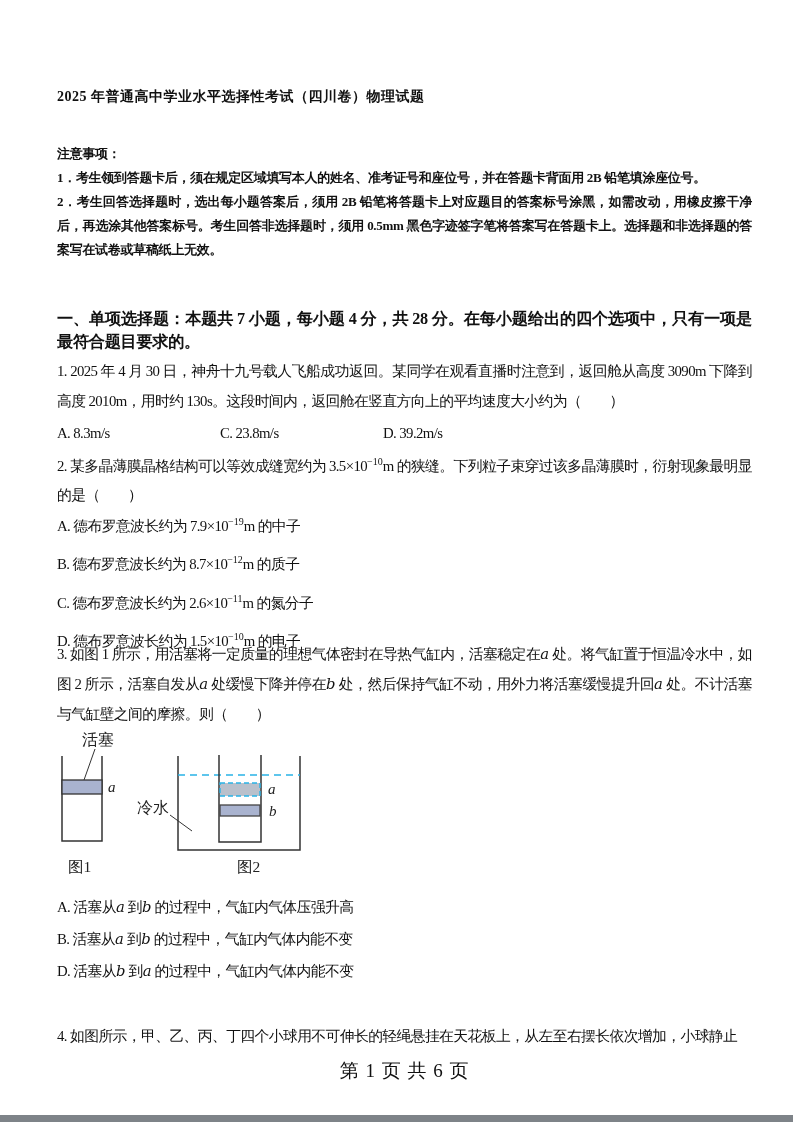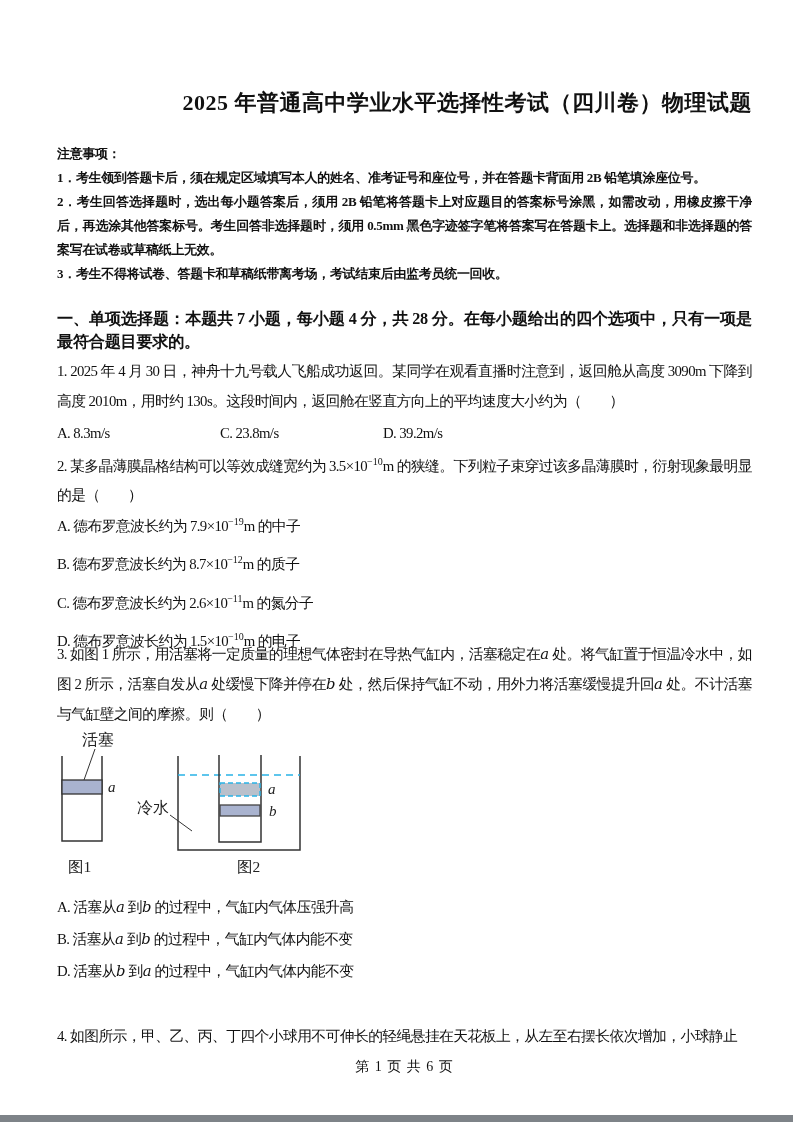--- a/index.html
+++ b/index.html
@@ -3,53 +3,52 @@
 <meta charset="utf-8">
 <style>
   html,body{margin:0;padding:0;}
   body{
     width:793px;height:1122px;background:#ffffff;color:#111;
     font-family:"Liberation Serif","DejaVu Serif",serif;
     position:relative;overflow:hidden;
   }
   .abs{position:absolute;left:57px;width:695px;}
   .page-title{
-    top:88px;text-align:right;font-size:22px;font-weight:bold;
+    top:88px;text-align:left;font-size:14px;font-weight:bold;
     letter-spacing:0.5px;
   }
   .notice{top:142px;font-size:13px;font-weight:bold;line-height:24px;letter-spacing:-0.3px;text-align:justify;}
   .notice p{margin:0;}
   .section-heading{top:308px;font-size:16.2px;font-weight:bold;line-height:23px;letter-spacing:-0.3px;text-align:justify;}
   .q-text{font-size:14.8px;line-height:30px;letter-spacing:-0.6px;text-align:justify;}
   .q1-stem{top:356px;}
   .q1-options{top:418px;display:flex;line-height:30px;}
   .q1-options .opt{width:163px;}
   .q2-stem{top:447px;line-height:29px;}
   .q2-options{top:505px;line-height:33.5px;}
   .q3-stem{top:639px;}
   .q3-figure{top:724px;height:154px;}
   .q3-options{top:891px;line-height:31px;}
   .q4-stem{top:1021px;}
-  .page-footer{top:1058px;text-align:center;font-size:14px;letter-spacing:1px;}
+  .page-footer{top:1058px;text-align:center;font-size:19px;letter-spacing:1px;}
   .page-edge{position:absolute;left:0;bottom:0;width:793px;height:7px;background:#7e8388;}
   sup{font-size:10px;letter-spacing:0;}
   .var{font-style:italic;font-family:"DejaVu Serif",serif;letter-spacing:0;}
   svg text{font-family:"Liberation Serif","DejaVu Serif",serif;fill:#222;}
   svg .vartext{font-style:italic;}
 </style>
 </head>
 <body>
 
 <div class="abs page-title">2025 年普通高中学业水平选择性考试（四川卷）物理试题</div>
 
 <div class="abs notice">
   <p>注意事项：</p>
   <p>1．考生领到答题卡后，须在规定区域填写本人的姓名、准考证号和座位号，并在答题卡背面用 2B 铅笔填涂座位号。</p>
   <p>2．考生回答选择题时，选出每小题答案后，须用 2B 铅笔将答题卡上对应题目的答案标号涂黑，如需改动，用橡皮擦干净后，再选涂其他答案标号。考生回答非选择题时，须用 0.5mm 黑色字迹签字笔将答案写在答题卡上。选择题和非选择题的答案写在试卷或草稿纸上无效。</p>
-  <p>3．考生不得将试卷、答题卡和草稿纸带离考场，考试结束后由监考员统一回收。</p>
 </div>
 
 <div class="abs section-heading">一、单项选择题：本题共 7 小题，每小题 4 分，共 28 分。在每小题给出的四个选项中，只有一项是最符合题目要求的。</div>
 
 <div class="abs q-text q1-stem">1. 2025 年 4 月 30 日，神舟十九号载人飞船成功返回。某同学在观看直播时注意到，返回舱从高度 3090m 下降到高度 2010m，用时约 130s。这段时间内，返回舱在竖直方向上的平均速度大小约为（　　）</div>
 
 <div class="abs q-text q1-options">
   <span class="opt">A. 8.3m/s</span>
   <span class="opt">C. 23.8m/s</span>
   <span class="opt">D. 39.2m/s</span>

